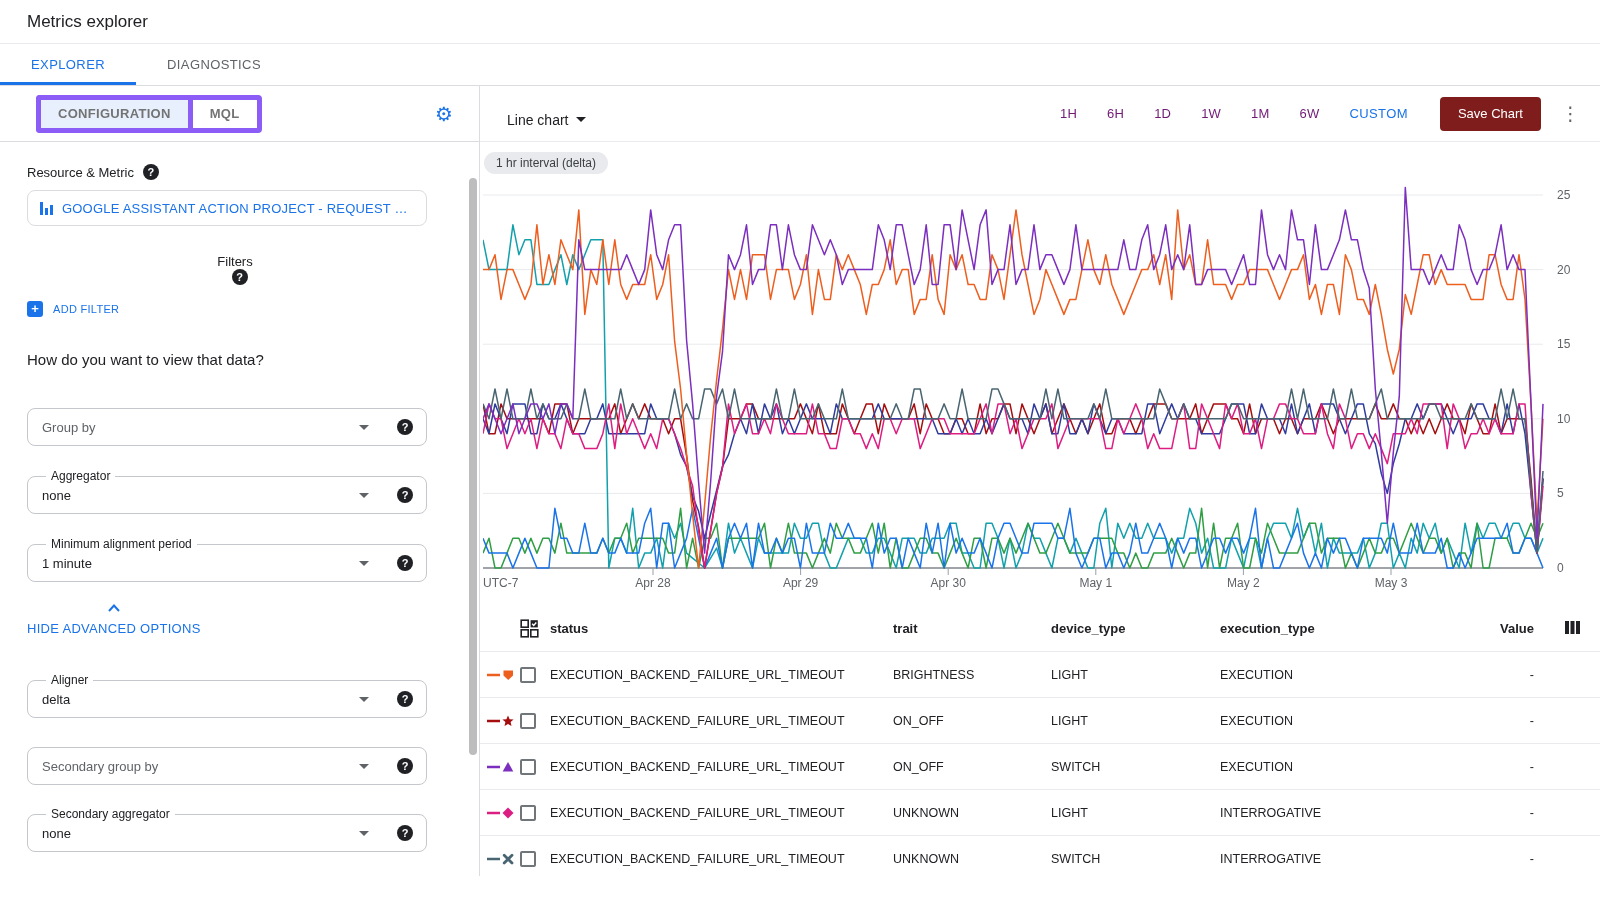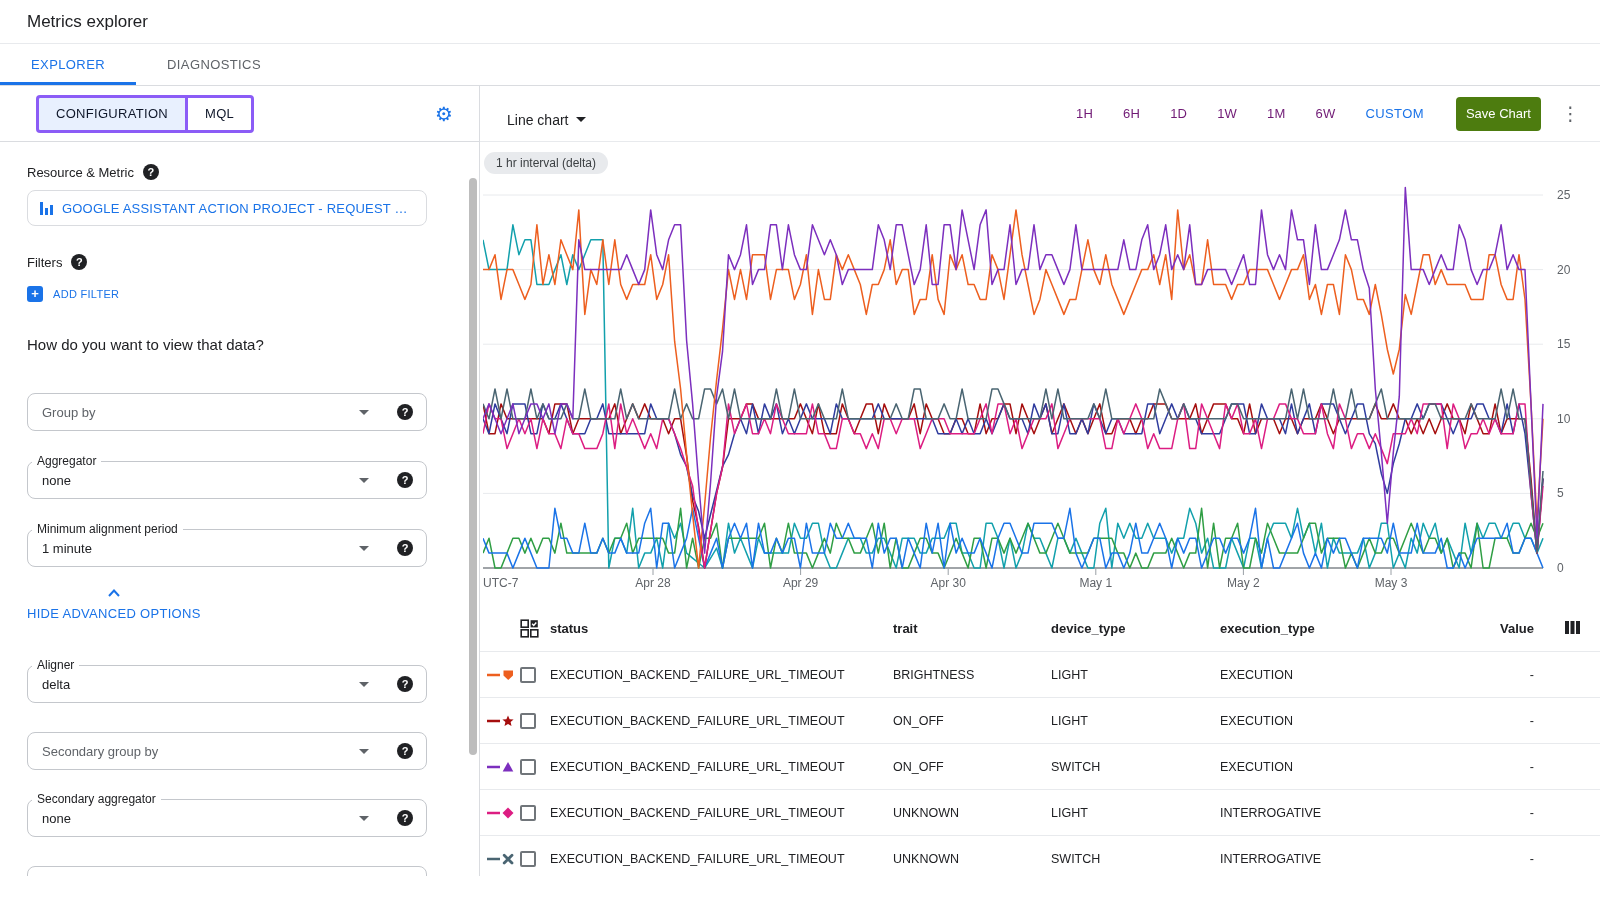--- a/index.html
+++ b/index.html
@@ -14,67 +14,67 @@
   .tabbar { height:42px; display:flex; border-bottom:1px solid #DADCE0; }
   .tab { padding:0 31px; line-height:41px; font-size:13px; font-weight:500; letter-spacing:.4px; color:#5F6368; cursor:pointer; }
   .tab.active { color:#1A73E8; border-bottom:3px solid #1A73E8; }
 
   .main { display:flex; height:831px; }
 
   
   .left-pane { width:480px; flex:0 0 480px; position:relative; border-right:1px solid #DADCE0; }
   .left-toolbar { height:56px; display:flex; align-items:center; padding-left:36px; border-bottom:1px solid #DADCE0; }
   .seg { display:flex; }
-  .seg-btn { height:38px; border:3px solid #8b5cf6; background:#fff; color:#0f172a; font-family:inherit; font-size:13px; font-weight:400; letter-spacing:.3px; padding:0 17px; cursor:pointer; }
+  .seg-btn { height:38px; border:5px solid #8b5cf6; background:#fff; color:#737373; font-family:inherit; font-size:13px; font-weight:700; letter-spacing:.3px; padding:0 17px; cursor:pointer; }
   .seg-btn:first-child { border-radius:4px 0 0 4px; border-right:none; }
   .seg-btn:last-child { border-radius:0 4px 4px 0; }
   .seg-btn.active { background:#E8F0FE; }
   .gear { margin-left:auto; margin-right:26px; color:#1A73E8; font-size:20px; line-height:20px; cursor:pointer; }
 
   .left-content { position:relative; padding:22px 27px 0 27px; height:775px; overflow:hidden; }
   .sec-label { display:flex; align-items:center; font-weight:500; font-size:13px; color:#202124; }
   .sec-label .lbl { margin-right:9px; }
   .help { display:inline-block; width:16px; height:16px; border-radius:50%; background:#202124; color:#fff; font-size:11px; font-weight:700; line-height:16px; text-align:center; flex:0 0 16px; }
-  .mt-filters { margin-top:28px; }
+  .mt-filters { margin-top:28px;flex-direction:column; }
 
   .metric-chip { margin-top:10px; width:400px; height:36px; border:1px solid #DADCE0; border-radius:8px; display:flex; align-items:center; padding:0 12px; gap:9px; background:#fff; cursor:pointer; }
   .bars-icon { display:inline-flex; align-items:flex-end; gap:2px; height:13px; }
   .bars-icon i { display:inline-block; width:3px; background:#1A73E8; }
   .bars-icon i:nth-child(1){ height:13px; } .bars-icon i:nth-child(2){ height:7px; } .bars-icon i:nth-child(3){ height:10px; }
   .chip-text { color:#1A73E8; font-weight:500; font-size:13px; letter-spacing:.2px; white-space:nowrap; overflow:hidden; text-overflow:ellipsis; max-width:360px; }
 
   .add-filter { margin-top:16px; display:flex; align-items:center; gap:10px; background:none; border:none; cursor:pointer; font-family:inherit; }
   .plus-icon { width:16px; height:16px; background:#1A73E8; color:#fff; border-radius:3px; font-size:13px; line-height:16px; text-align:center; font-weight:700; }
   .add-filter .af-label { color:#1A73E8; font-size:11px; font-weight:500; letter-spacing:.3px; }
 
   .question { margin-top:34px; font-size:15px; font-weight:500; color:#202124; }
 
   .field { position:relative; width:400px; height:38px; border:1px solid #C4C7CC; border-radius:8px; margin-top:30px; display:flex; align-items:center; padding:0 14px; cursor:pointer; background:#fff; }
   #fields-top .field:first-child { margin-top:40px; }
   #fields-adv .field { margin-top:29px; }
   #fields-adv .field:first-child { margin-top:44px; }
-  .f-label { position:absolute; top:-8px; left:4px; background:#fff; padding:0 5px; font-size:12px; font-weight:500; color:#202124; }
+  .f-label { position:absolute; top:-8px; left:18px; background:#fff; padding:0 5px; font-size:12px; font-weight:500; color:#202124; }
   .f-text { font-size:13px; color:#202124; }
   .f-text.muted { color:#5F6368; }
   .f-caret { position:absolute; right:57px; top:16px; width:0; height:0; border-left:5px solid transparent; border-right:5px solid transparent; border-top:5.5px solid #5F6368; }
   .field .help { position:absolute; right:13px; top:10px; }
 
   .adv-toggle { margin-top:22px; display:flex; align-items:center; gap:9px; background:none; border:none; cursor:pointer; font-family:inherit; color:#1A73E8; font-size:13px; font-weight:500; letter-spacing:.3px;flex-direction:column; }
 
   .scroll-thumb { position:absolute; right:2px; top:92px; width:8px; height:577px; background:#BDBDBD; border-radius:4px; }
 
   
   .right-pane { flex:1; position:relative; background:#fff; overflow:hidden; }
   .right-toolbar { height:56px; display:flex; align-items:center; padding:0 20px 0 27px; border-bottom:1px solid #E8EAED; }
   .chart-type { display:flex; align-items:center; gap:8px; background:none; border:none; cursor:pointer; font-family:inherit; font-size:14px; font-weight:500; color:#202124;margin-top:12px; }
   .ct-caret { width:0; height:0; border-left:5px solid transparent; border-right:5px solid transparent; border-top:5.5px solid #202124; }
   .ranges { margin-left:auto; display:flex; align-items:center; }
   .range { margin-left:30px; color:#701a75; font-size:13px; font-weight:500; cursor:pointer; letter-spacing:.2px; }
   .range.active { color:#1A73E8; letter-spacing:.4px; }
-  .save-btn { margin-left:32px; height:34px; padding:0 10px; background:#4d7c0f; color:#fff; border:none; border-radius:4px; font-family:inherit; font-size:13px; font-weight:500; cursor:pointer; }
+  .save-btn { margin-left:32px; height:34px; padding:0 18px; background:#7f1d1d; color:#fff; border:none; border-radius:4px; font-family:inherit; font-size:13px; font-weight:500; cursor:pointer; }
   .kebab { margin-left:20px; color:#5F6368; font-size:19px; cursor:pointer; line-height:19px; }
 
   .chart-block { padding:10px 0 0 3px; height:464px; }
   .interval-chip { display:inline-block; margin-left:1px; background:#E8EAED; color:#3C4043; font-size:12px; padding:4px 12px; border-radius:13px; }
   #chart { display:block; margin-top:9px; }
   svg { font-family:inherit; }
 
   
   .table { width:100%; }
   .thead, .trow { display:flex; align-items:center; height:46px; }

